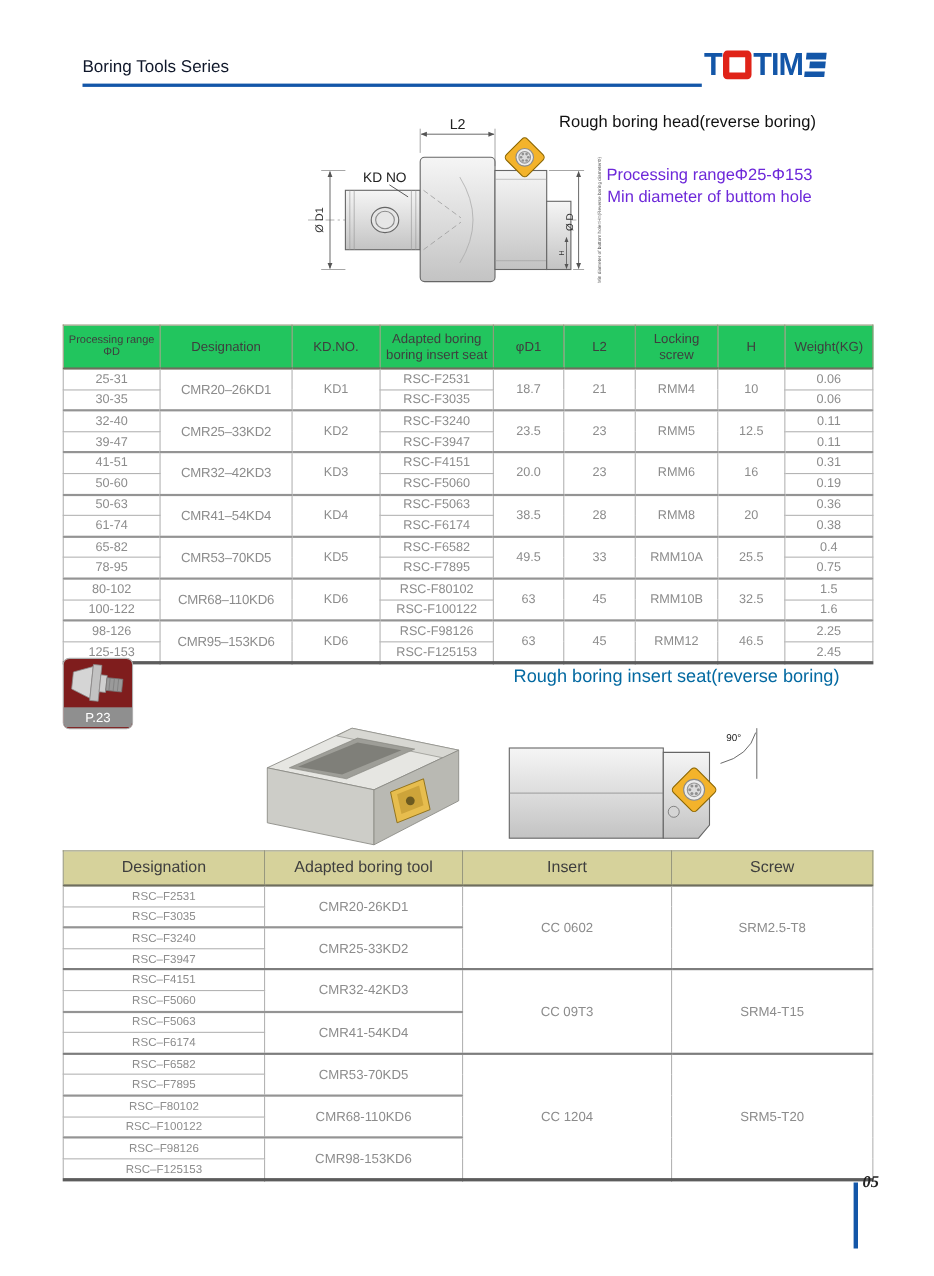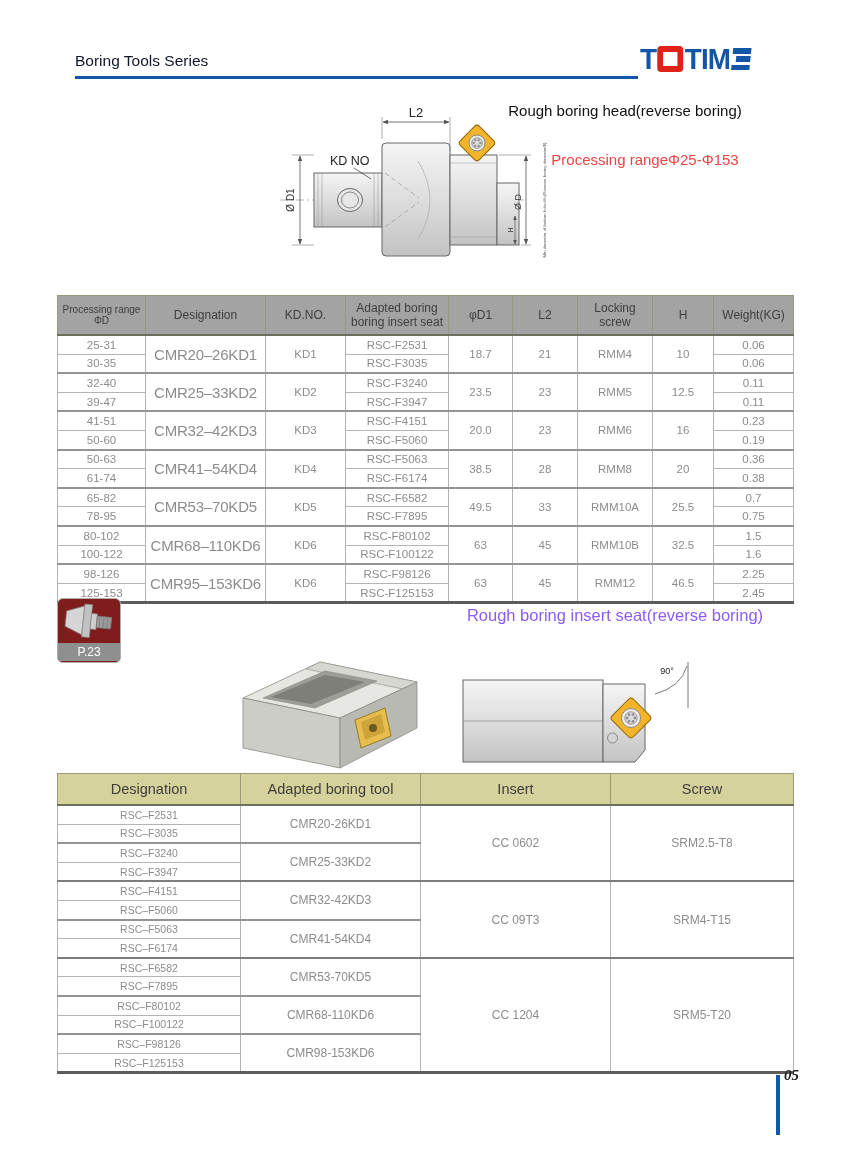--- a/index.html
+++ b/index.html
@@ -18,49 +18,49 @@
   .logo-e{display:inline-block;width:19px;height:22px;position:relative;margin-left:2px;
           transform:skewX(-6deg);}
   .logo-e i{position:absolute;right:0;height:5.5px;background:#1356a8;display:block;}
   .logo-e i:nth-child(1){top:0;width:19px;}
   .logo-e i:nth-child(2){top:8.2px;width:15px;}
   .logo-e i:nth-child(3){bottom:0;width:19px;}
 
   
   #sec1-title{left:440px;top:102px;width:370px;text-align:center;font-size:15px;color:#111;}
   #sec1-sub{left:480px;top:150px;width:330px;text-align:center;font-size:15px;
-            color:#ef4444;line-height:1.35;}
+            color:#6d28d9;line-height:1.35;}
 
   
   table{border-collapse:collapse;table-layout:fixed;position:absolute;background:#fff;}
   #table1{left:57px;top:295px;width:736px;border-bottom:3px solid #5c5c5c;}
-  #table1 th{background:#a3a3a3;border:1px solid #98987d;border-bottom:2px solid #6e6e5e;
+  #table1 th{background:#22c55e;border:1px solid #98987d;border-bottom:2px solid #6e6e5e;
              font-size:12px;font-weight:400;color:#3e3e3e;height:38px;padding:0 2px;}
   #table1 th.small{font-size:10px;}
   #table1 td{border:1px solid #b4b4b4;font-size:11.5px;color:#8c8c8c;text-align:center;
              height:17.6px;padding:0;}
-  #table1 td.c-desig{font-size:15px;letter-spacing:-.2px;margin-top:40px;}
+  #table1 td.c-desig{font-size:12px;letter-spacing:-.2px;margin-top:40px;}
   #table2{left:57px;top:773px;width:736px;border-bottom:3px solid #5c5c5c;}
   #table2 th{background:#d6d29b;border:1px solid #98987d;border-bottom:2px solid #6e6e5e;
              font-size:14.5px;font-weight:400;color:#3e3e3e;height:30px;padding:0;}
   #table2 td{border:1px solid #b4b4b4;font-size:12px;color:#8c8c8c;text-align:center;
              height:17.6px;padding:0;}
   #table2 td.c-desig{font-size:10.5px;}
   td.gend{border-bottom:2px solid #949494 !important;}
   td.gend2{border-bottom:2px solid #7d7d7d !important;}
 
   
   #p23-badge{left:57px;top:598px;width:62px;height:63px;border:1px solid #aeaeae;
              border-radius:6px;overflow:hidden;background:#7f1d1d;}
   #p23-badge .img{height:44px;display:flex;align-items:center;justify-content:center;}
   #p23-badge .lbl{height:18px;background:#8f8f8f;color:#fff;font-size:12px;
                   display:flex;align-items:center;justify-content:center;}
 
   
-  #sec2-title{left:430px;top:606px;width:370px;text-align:center;font-size:16.5px;color:#8b5cf6;}
+  #sec2-title{left:430px;top:606px;width:370px;text-align:center;font-size:16.5px;color:#0369a1;}
 
   
   #page-bar{left:776px;top:1075px;width:4px;height:60px;background:#1356a8;}
   #page-num{left:784px;top:1067px;font-family:"Liberation Serif",serif;font-weight:700;
             font-style:italic;font-size:15px;color:#222;}
 
   svg text{font-family:"Liberation Sans",sans-serif;}
 </style>
 </head>
 <body>
@@ -74,20 +74,21 @@
   <span class="logo-e">
       <i></i>
       <i></i>
       <i></i>
     </span>
 </div>
 
 <div class="abs" id="sec1-title">Rough boring head(reverse boring)</div>
 <div class="abs" id="sec1-sub">
   <div>Processing rangeΦ25-Φ153</div>
+  <div>Min diameter of buttom hole</div>
 </div>
 
 <svg class="abs" style="left:272px;top:103px;" width="290" height="185" viewBox="0 0 290 185">
   <defs>
     <linearGradient id="met" x1="0" y1="0" x2="0" y2="1">
       <stop offset="0" stop-color="#f5f5f5"></stop>
         <stop offset=".5" stop-color="#dddddd"></stop>
         <stop offset="1" stop-color="#c3c3c3"></stop>
     </linearGradient>
     <marker id="arr" viewBox="0 0 10 10" refX="9" refY="5" markerWidth="7" markerHeight="7" orient="auto-start-reverse">
@@ -208,21 +209,21 @@
       </tr>
       <tr>
         <td class="c-range">41-51</td>
         <td class="c-desig gend" rowspan="2">CMR32–42KD3</td>
         <td class="gend" rowspan="2">KD3</td>
         <td class="c-seat">RSC-F4151</td>
         <td class="gend" rowspan="2">20.0</td>
         <td class="gend" rowspan="2">23</td>
         <td class="gend" rowspan="2">RMM6</td>
         <td class="gend" rowspan="2">16</td>
-        <td>0.23</td>
+        <td>0.31</td>
       </tr>
       <tr>
         <td class="c-range gend">50-60</td>
         <td class="c-seat gend">RSC-F5060</td>
         <td class="gend">0.19</td>
       </tr>
       <tr>
         <td class="c-range">50-63</td>
         <td class="c-desig gend" rowspan="2">CMR41–54KD4</td>
         <td class="gend" rowspan="2">KD4</td>
@@ -240,21 +241,21 @@
       </tr>
       <tr>
         <td class="c-range">65-82</td>
         <td class="c-desig gend" rowspan="2">CMR53–70KD5</td>
         <td class="gend" rowspan="2">KD5</td>
         <td class="c-seat">RSC-F6582</td>
         <td class="gend" rowspan="2">49.5</td>
         <td class="gend" rowspan="2">33</td>
         <td class="gend" rowspan="2">RMM10A</td>
         <td class="gend" rowspan="2">25.5</td>
-        <td>0.7</td>
+        <td>0.4</td>
       </tr>
       <tr>
         <td class="c-range gend">78-95</td>
         <td class="c-seat gend">RSC-F7895</td>
         <td class="gend">0.75</td>
       </tr>
       <tr>
         <td class="c-range">80-102</td>
         <td class="c-desig gend" rowspan="2">CMR68–110KD6</td>
         <td class="gend" rowspan="2">KD6</td>

